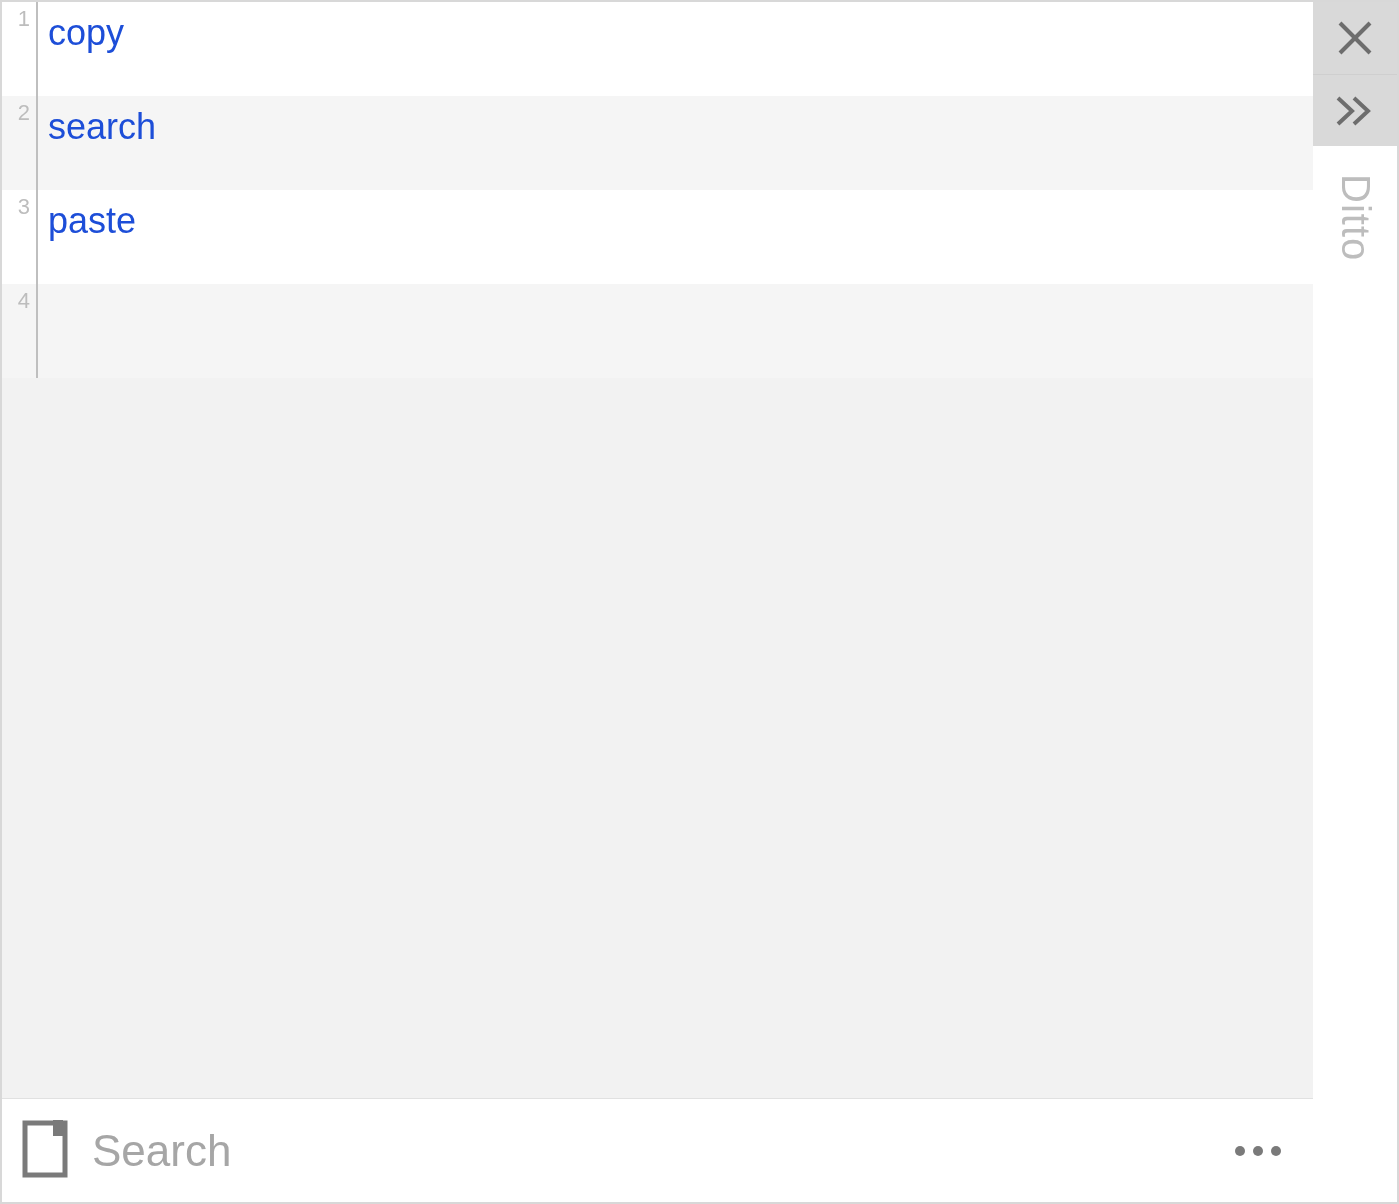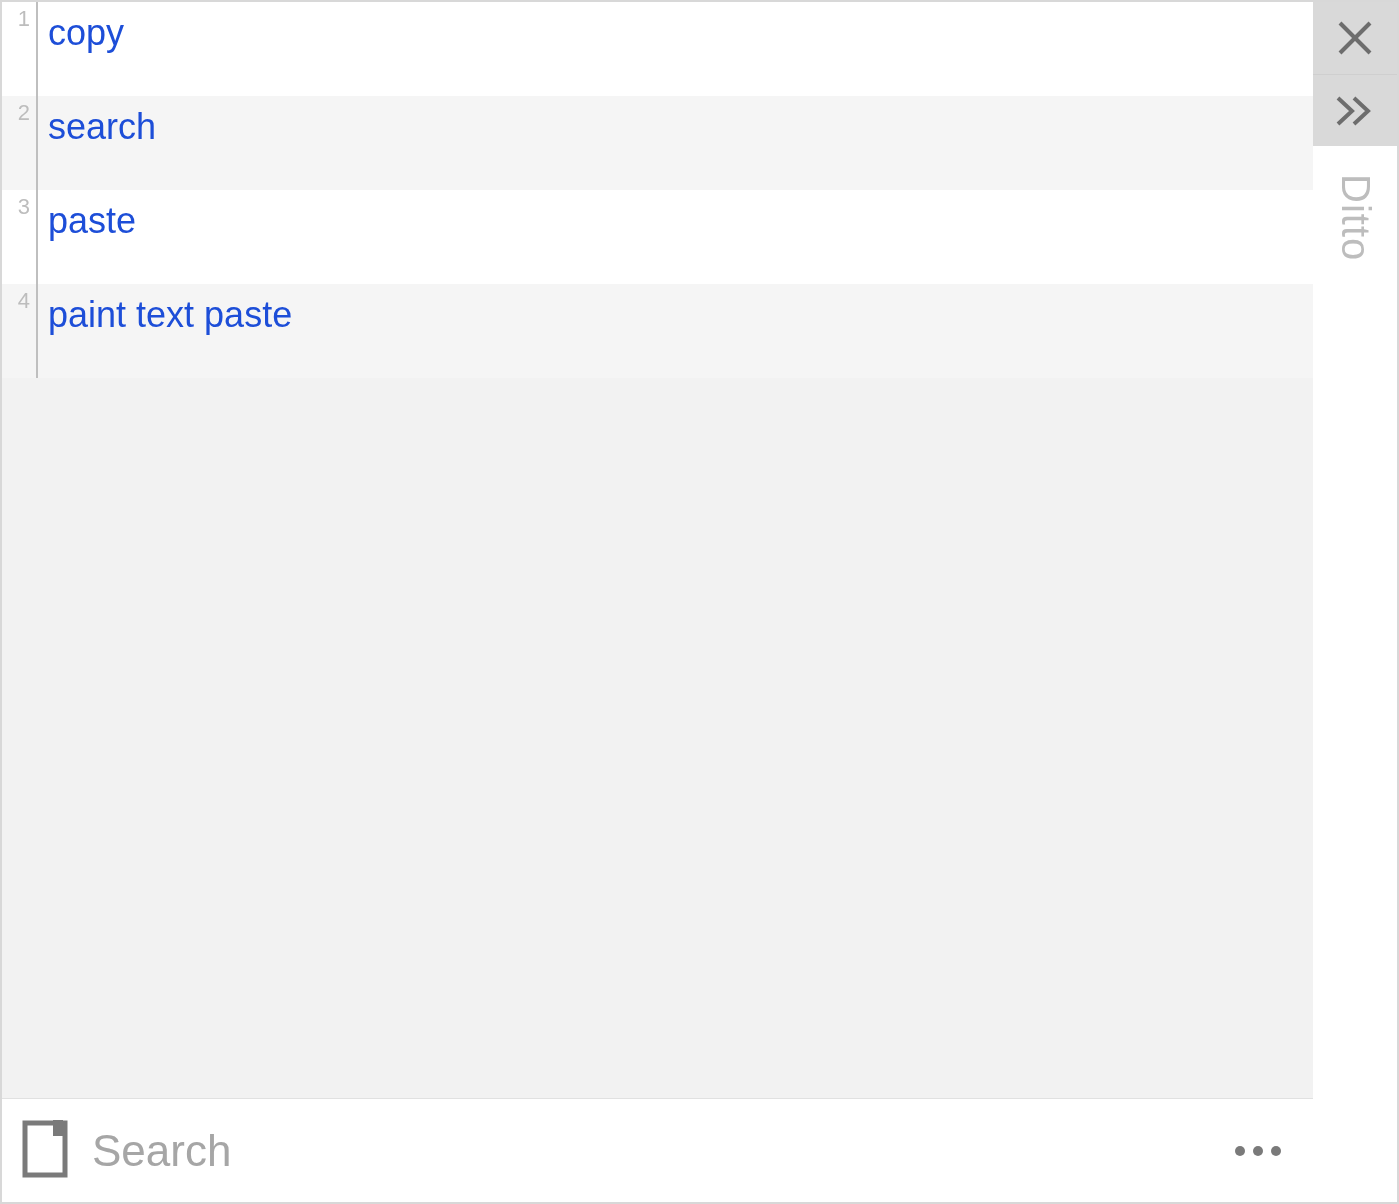--- a/index.html
+++ b/index.html
@@ -138,21 +138,20 @@
           <div class="clip-text">search</div>
         </div>
         <div class="clip-row white">
           <div class="clip-index">3</div>
           <div class="clip-divider"></div>
           <div class="clip-text">paste</div>
         </div>
         <div class="clip-row grey">
           <div class="clip-index">4</div>
           <div class="clip-divider"></div>
-          <div class="clip-text">paint text paste</div>
         </div>
       </div>
 
     <div class="bottom-bar">
       <span class="clipboard-icon">
         <svg width="46" height="58" viewBox="0 0 46 58" fill="none">
           <rect x="3" y="3" width="40" height="52" stroke="#7a7a7a" stroke-width="5"></rect>
           <rect x="31" y="0" width="10" height="16" fill="#7a7a7a"></rect>
         </svg>
       </span>

